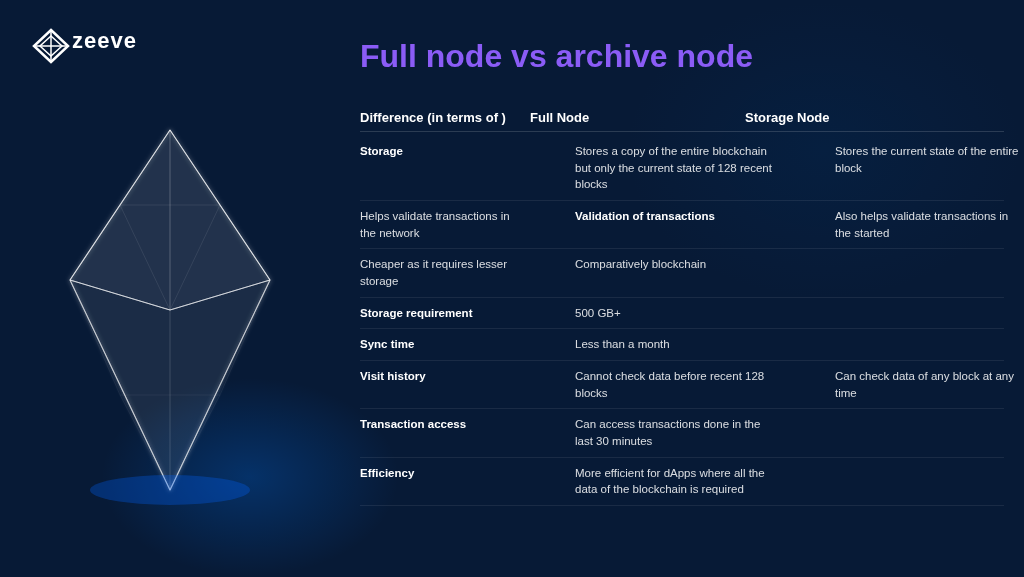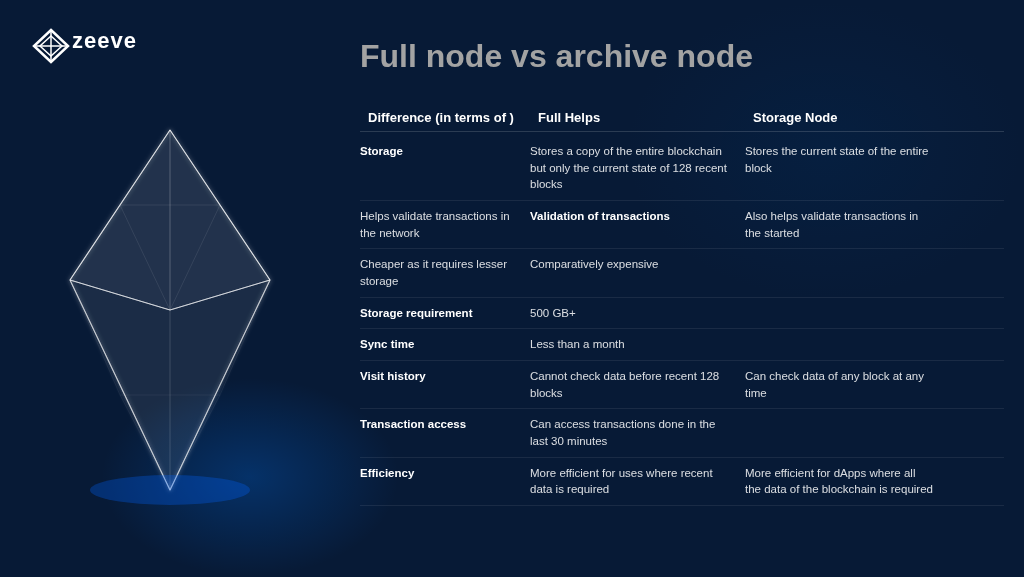--- a/index.html
+++ b/index.html
@@ -64,21 +64,21 @@
       top: 100px;
       width: 280px;
       height: 420px;
     }
 
     
     .main-title {
       position: absolute;
       top: 38px;
       left: 360px;
-      color: #a3a3a3;
+      color: #8b5cf6;
       font-size: 32px;
       font-weight: 700;
       white-space: nowrap;
     }
 
     
     .table-container {
       position: absolute;
       top: 110px;
       left: 360px;
@@ -91,34 +91,34 @@
       grid-template-columns: 170px 215px 200px;
       border-bottom: 1px solid rgba(255,255,255,0.15);
       padding-bottom: 6px;
       margin-bottom: 4px;
     }
 
     .col-header {
       color: #ffffff;
       font-size: 13px;
       font-weight: 700;
-      margin-left: 8px;
     }
 
     .table-body {
       display: flex;
       flex-direction: column;
     }
 
     .table-row {
       display: grid;
       grid-template-columns: 170px 215px 200px;
       padding: 7px 0;
       border-bottom: 1px solid rgba(255,255,255,0.08);
       align-items: start;
+      gap: 45px;
     }
 
     .cell {
       color: rgba(255,255,255,0.85);
       font-size: 11.5px;
       line-height: 1.45;
       padding-right: 12px;
     }
 
     .cell.bold {
@@ -184,56 +184,55 @@
 
   <ellipse cx="140" cy="390" rx="80" ry="15" fill="rgba(0,100,255,0.3)"></ellipse>
 </svg>
 
 <h1 class="main-title">Full node vs archive node</h1>
 
 <div class="table-container">
 
   <div class="table-header">
     <div class="col-header">Difference (in terms of )</div>
-    <div class="col-header">Full Helps</div>
+    <div class="col-header">Full Node</div>
     <div class="col-header">Storage Node</div>
   </div>
 
   <div class="table-body" id="table-body">
   <div class="table-row">
         <div class="cell bold">Storage</div>
         <div class="cell">Stores a copy of the entire blockchain but only the current state of 128 recent blocks</div>
         <div class="cell">Stores the current state of the entire block</div>
       </div>
       <div class="table-row">
         <div class="cell">Helps validate transactions in the network</div>
         <div class="cell bold">Validation of transactions</div>
         <div class="cell">Also helps validate transactions in the started</div>
       </div>
       <div class="table-row">
         <div class="cell">Cheaper as it requires lesser storage</div>
-        <div class="cell">Comparatively expensive</div>
+        <div class="cell">Comparatively blockchain</div>
       </div>
       <div class="table-row">
         <div class="cell bold">Storage requirement</div>
         <div class="cell">500 GB+</div>
       </div>
       <div class="table-row">
         <div class="cell bold">Sync time</div>
         <div class="cell">Less than a month</div>
       </div>
       <div class="table-row">
         <div class="cell bold">Visit history</div>
         <div class="cell">Cannot check data before recent 128 blocks</div>
         <div class="cell">Can check data of any block at any time</div>
       </div>
       <div class="table-row">
         <div class="cell bold">Transaction access</div>
         <div class="cell">Can access transactions done in the last 30 minutes</div>
       </div>
       <div class="table-row">
         <div class="cell bold">Efficiency</div>
-        <div class="cell">More efficient for uses where recent data is required</div>
         <div class="cell">More efficient for dApps where all the data of the blockchain is required</div>
       </div>
     </div>
 
 </div>
 
 </body></html>

